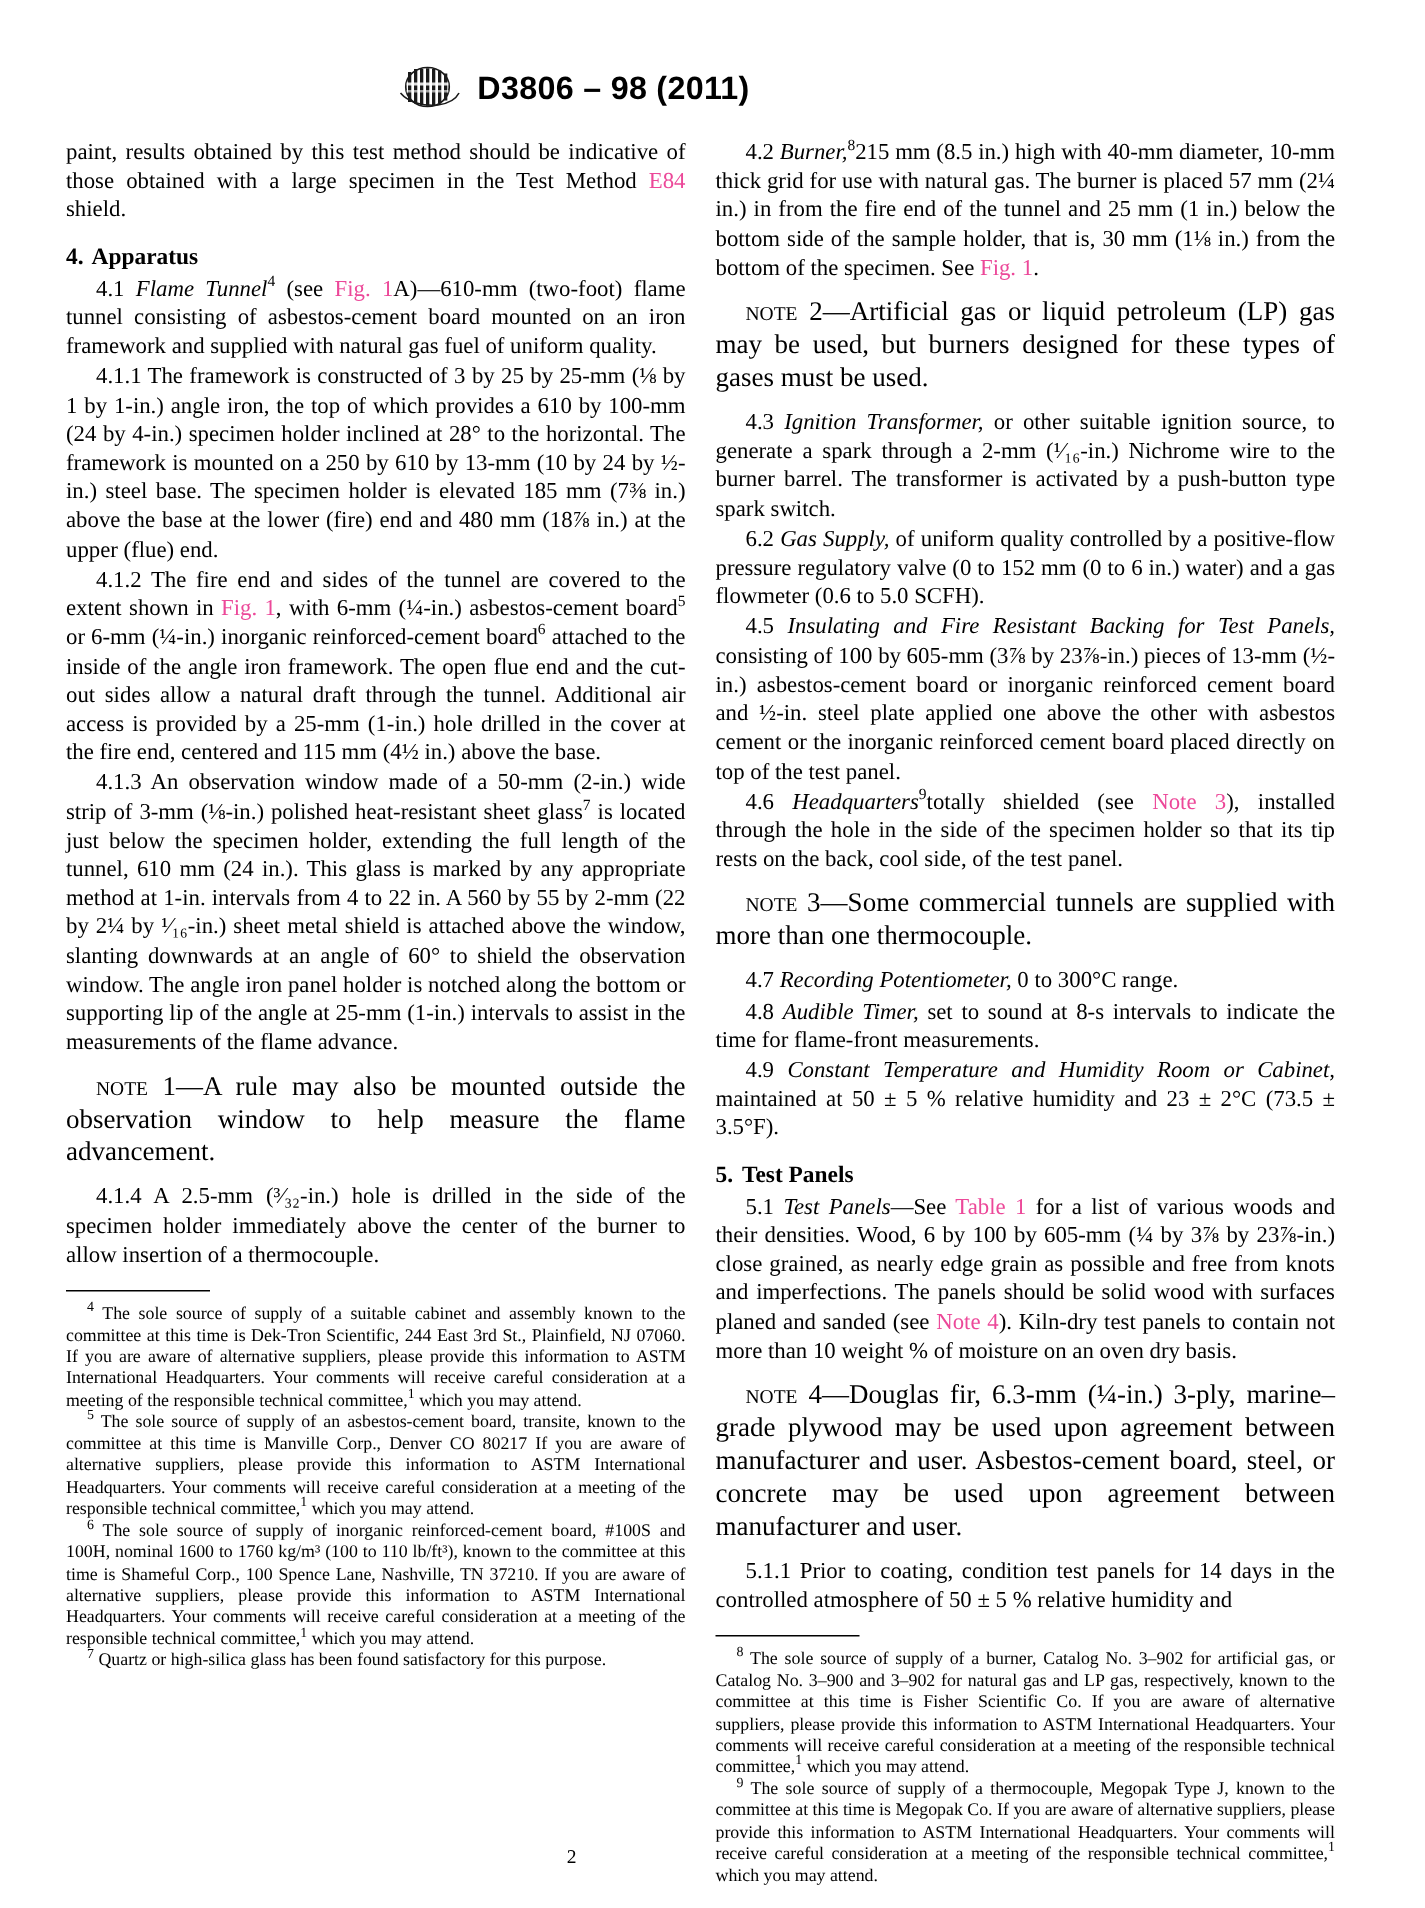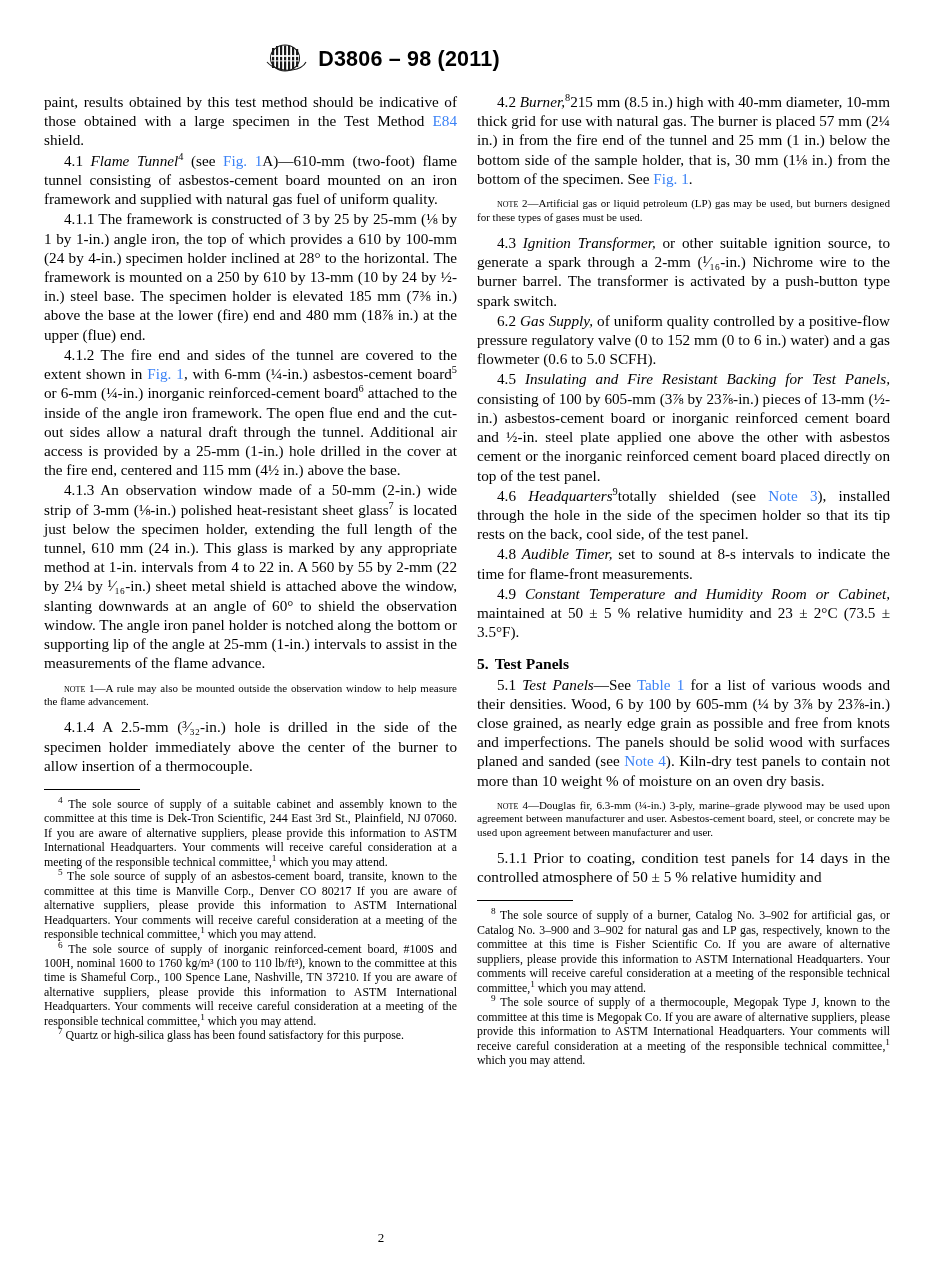--- a/index.html
+++ b/index.html
@@ -83,30 +83,30 @@
     text-indent: 0;
     text-align: left;
   }
   h3.section .num {
     display: inline-block;
     min-width: 14px;
   }
   p.body + p.body { margin-top: 1px; }
 
   .ital { font-style: italic; }
-  .link { color: #3b82f6; }
+  .link { color: #ec4899; }
   .sup {
     font-size: 0.68em;
     vertical-align: super;
     line-height: 0;
   }
 
   
   p.note {
-    font-size: 11px;
+    font-size: 18px;
     line-height: 1.22;
     text-indent: 20px;
     margin-top: 9px;
     margin-bottom: 9px;
     text-align: justify;
   }
   .smallcaps {
     font-variant: small-caps;
     text-transform: lowercase;
   }
@@ -172,20 +172,21 @@
     </span>
     <span class="header-title">D3806 – 98 (2011)</span>
   </div>
 
   <div class="columns">
 
     <div class="col">
 
       <p class="body noindent"><span>paint, results obtained by this test method should be indicative of those obtained with a large specimen in the Test Method </span><span class="link">E84</span><span> shield.</span></p>
 
+      <h3 class="section"><span class="num">4.</span> <span>Apparatus</span></h3>
 
       <p class="body"><span>4.1 </span><span class="ital">Flame Tunnel</span><span class="sup">4</span><span> (see </span><span class="link">Fig. 1</span><span>A)—610-mm (two-foot) flame tunnel consisting of asbestos-cement board mounted on an iron framework and supplied with natural gas fuel of uniform quality.</span></p>
 
       <p class="body">4.1.1  The framework is constructed of 3 by 25 by 25-mm (⅛ by 1 by 1-in.) angle iron, the top of which provides a 610 by 100-mm (24 by 4-in.) specimen holder inclined at 28° to the horizontal. The framework is mounted on a 250 by 610 by 13-mm (10 by 24 by ½-in.) steel base. The specimen holder is elevated 185 mm (7⅜ in.) above the base at the lower (fire) end and 480 mm (18⅞ in.) at the upper (flue) end.</p>
 
       <p class="body"><span>4.1.2  The fire end and sides of the tunnel are covered to the extent shown in </span><span class="link">Fig. 1</span><span>, with 6-mm (¼-in.) asbestos-cement board</span><span class="sup">5</span><span> or 6-mm (¼-in.) inorganic reinforced-cement board</span><span class="sup">6</span><span> attached to the inside of the angle iron framework. The open flue end and the cut-out sides allow a natural draft through the tunnel. Additional air access is provided by a 25-mm (1-in.) hole drilled in the cover at the fire end, centered and 115 mm (4½ in.) above the base.</span></p>
 
       <p class="body"><span>4.1.3  An observation window made of a 50-mm (2-in.) wide strip of 3-mm (⅛-in.) polished heat-resistant sheet glass</span><span class="sup">7</span><span> is located just below the specimen holder, extending the full length of the tunnel, 610 mm (24 in.). This glass is marked by any appropriate method at 1-in. intervals from 4 to 22 in. A 560 by 55 by 2-mm (22 by 2¼ by ¹⁄₁₆-in.) sheet metal shield is attached above the window, slanting downwards at an angle of 60° to shield the observation window. The angle iron panel holder is notched along the bottom or supporting lip of the angle at 25-mm (1-in.) intervals to assist in the measurements of the flame advance.</span></p>
 
       <p class="note"><span class="smallcaps">Note</span><span> 1</span><span>—A rule may also be mounted outside the observation window to help measure the flame advancement.</span></p>
@@ -214,21 +215,23 @@
       <p class="note"><span class="smallcaps">Note</span><span> 2</span><span>—Artificial gas or liquid petroleum (LP) gas may be used, but burners designed for these types of gases must be used.</span></p>
 
       <p class="body"><span>4.3 </span><span class="ital">Ignition Transformer,</span><span> or other suitable ignition source, to generate a spark through a 2-mm (¹⁄₁₆-in.) Nichrome wire to the burner barrel. The transformer is activated by a push-button type spark switch.</span></p>
 
       <p class="body"><span>6.2 </span><span class="ital">Gas Supply,</span><span> of uniform quality controlled by a positive-flow pressure regulatory valve (0 to 152 mm (0 to 6 in.) water) and a gas flowmeter (0.6 to 5.0 SCFH).</span></p>
 
       <p class="body"><span>4.5 </span><span class="ital">Insulating and Fire Resistant Backing for Test Panels,</span><span> consisting of 100 by 605-mm (3⅞ by 23⅞-in.) pieces of 13-mm (½-in.) asbestos-cement board or inorganic reinforced cement board and ½-in. steel plate applied one above the other with asbestos cement or the inorganic reinforced cement board placed directly on top of the test panel.</span></p>
 
       <p class="body"><span>4.6 </span><span class="ital">Headquarters</span><span class="sup">9</span><span>totally shielded (see </span><span class="link">Note 3</span><span>), installed through the hole in the side of the specimen holder so that its tip rests on the back, cool side, of the test panel.</span></p>
 
-
+      <p class="note"><span class="smallcaps">Note</span><span> 3</span><span>—Some commercial tunnels are supplied with more than one thermocouple.</span></p>
+
+      <p class="body"><span>4.7 </span><span class="ital">Recording Potentiometer,</span><span> 0 to 300°C range.</span></p>
 
       <p class="body"><span>4.8 </span><span class="ital">Audible Timer,</span><span> set to sound at 8-s intervals to indicate the time for flame-front measurements.</span></p>
 
       <p class="body"><span>4.9 </span><span class="ital">Constant Temperature and Humidity Room or Cabinet,</span><span> maintained at 50 ± 5 % relative humidity and 23 ± 2°C (73.5 ± 3.5°F).</span></p>
 
       <h3 class="section"><span class="num">5.</span> <span>Test Panels</span></h3>
 
       <p class="body"><span>5.1 </span><span class="ital">Test Panels</span><span>—See </span><span class="link">Table 1</span><span> for a list of various woods and their densities. Wood, 6 by 100 by 605-mm (¼ by 3⅞ by 23⅞-in.) close grained, as nearly edge grain as possible and free from knots and imperfections. The panels should be solid wood with surfaces planed and sanded (see </span><span class="link">Note 4</span><span>). Kiln-dry test panels to contain not more than 10 weight % of moisture on an oven dry basis.</span></p>
 
       <p class="note"><span class="smallcaps">Note</span><span> 4</span><span>—Douglas fir, 6.3-mm (¼-in.) 3-ply, marine–grade plywood may be used upon agreement between manufacturer and user. Asbestos-cement board, steel, or concrete may be used upon agreement between manufacturer and user.</span></p>

